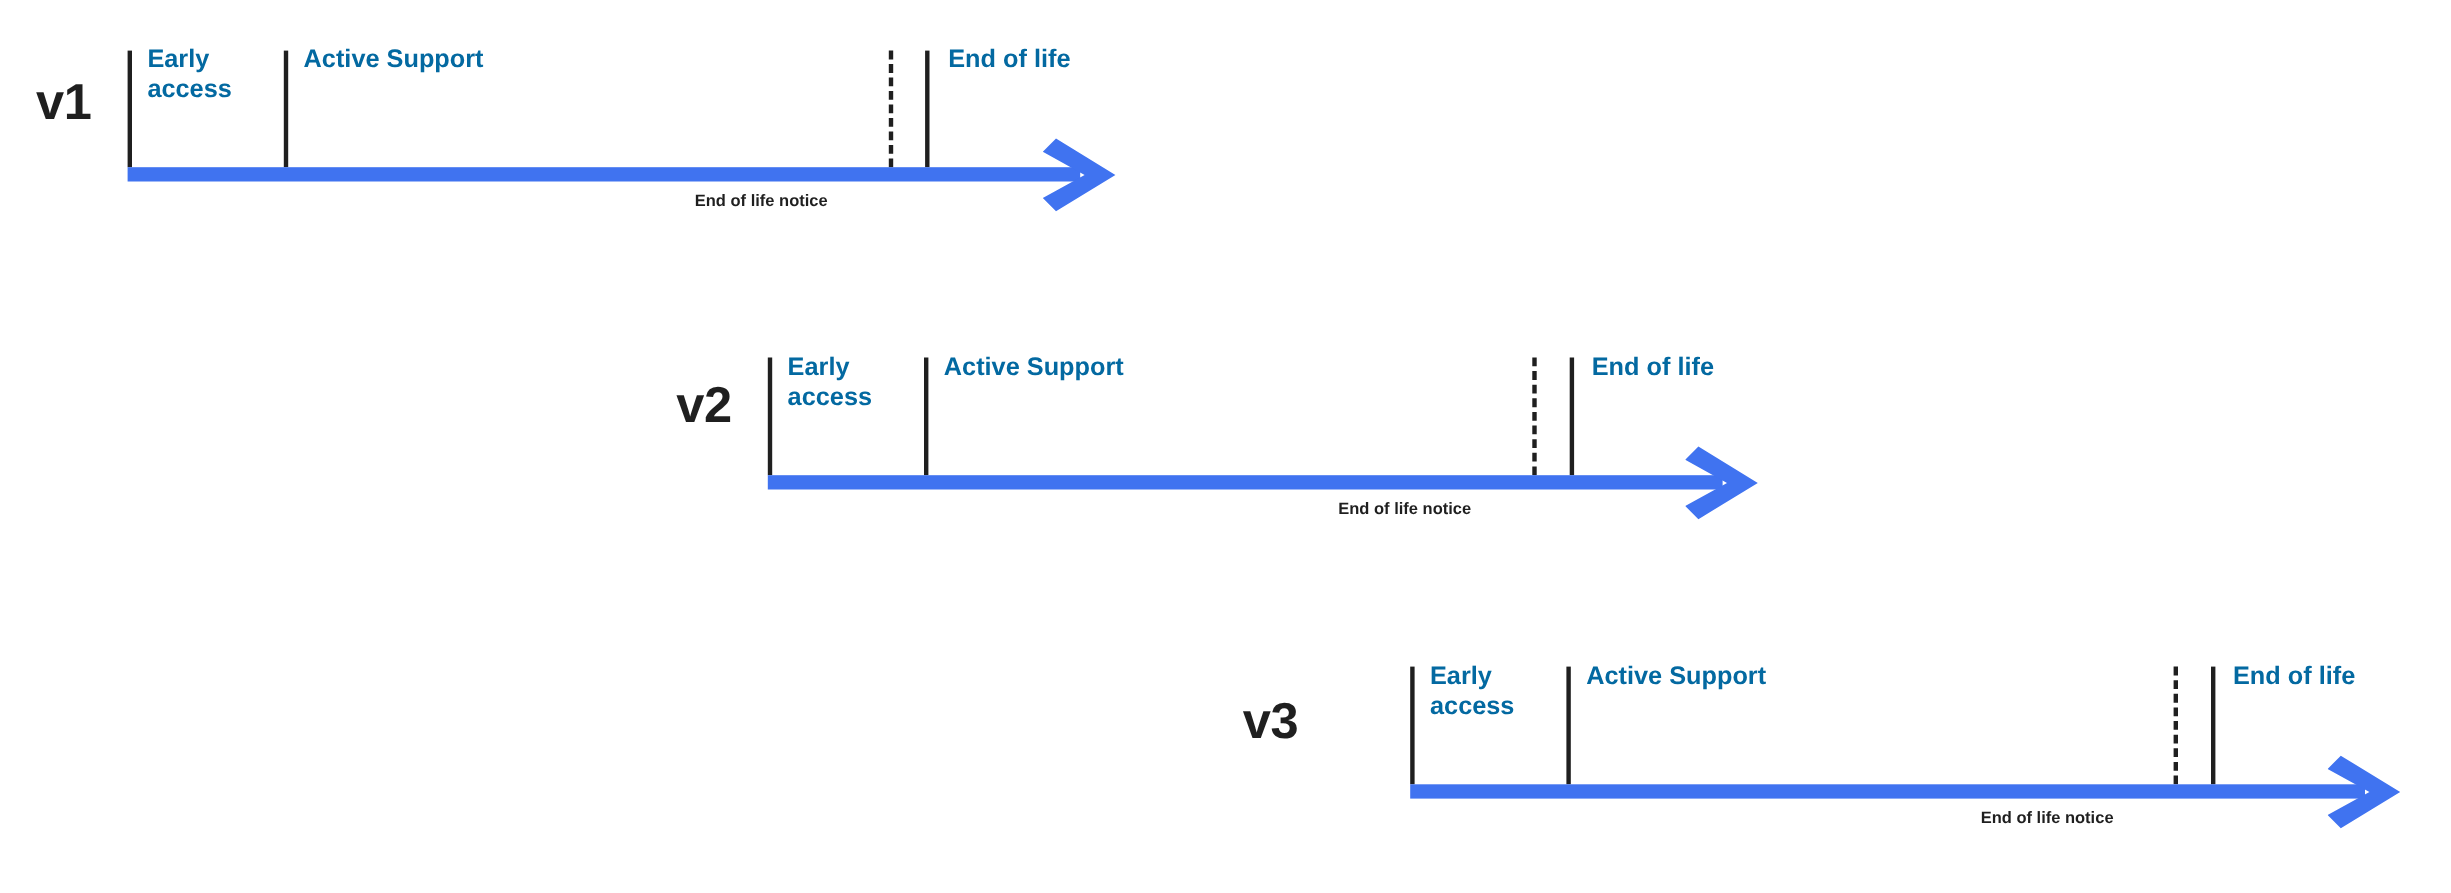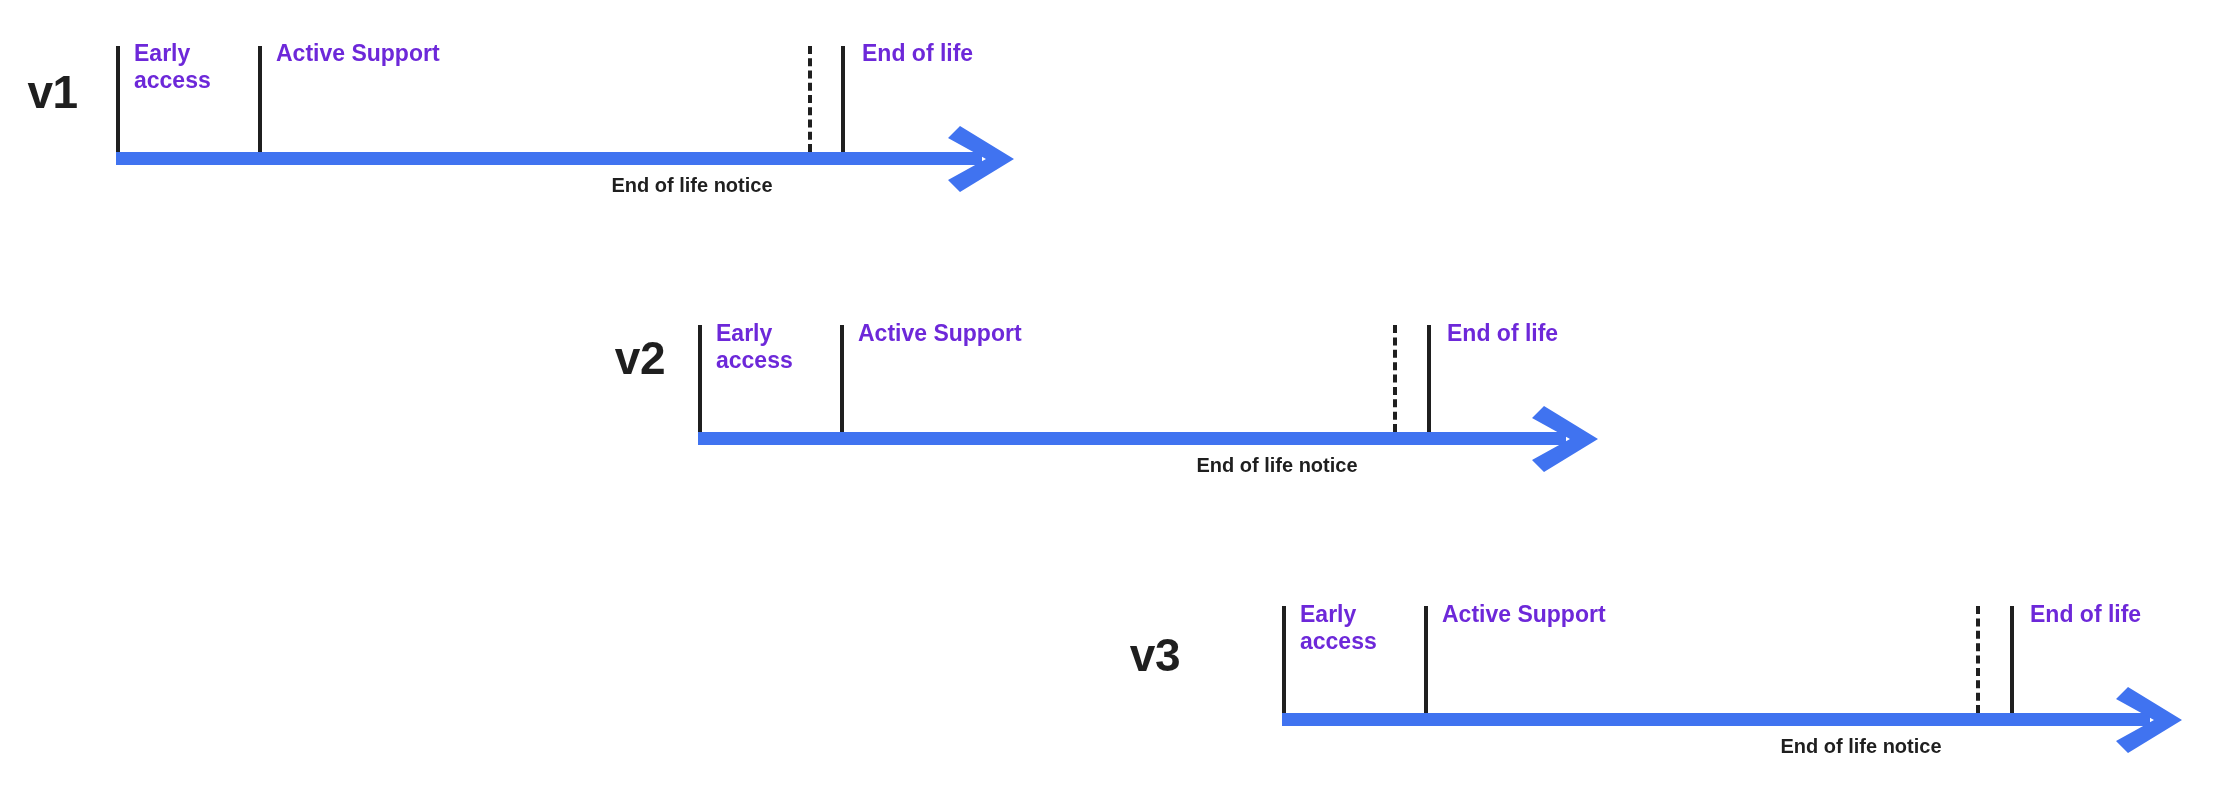--- a/index.html
+++ b/index.html
@@ -56,72 +56,72 @@
     background: none;
     border-left: 4px dashed #1f1f1f;
   }
 
   
   .phase-label {
     position: absolute;
     font-family: "Liberation Sans", sans-serif;
     font-size: 23px;
     font-weight: 700;
-    color: #6d28d9;
+    color: #0369a1;
     line-height: 1.18;
     white-space: pre-line;
   }
 
   
   .bar-shaft {
     position: absolute;
     height: 13px;
   }
   .arrow-head {
     position: absolute;
     pointer-events: none;
   }
   .arrow-head svg { display: block; }
 
   
   .bar-caption {
     position: absolute;
     font-family: "Liberation Sans", sans-serif;
-    font-size: 20px;
+    font-size: 15px;
     font-weight: 700;
     color: #1f1f1f;
     white-space: nowrap;
     text-align: center;
     transform: translateX(-50%);
   }
 </style>
 </head>
 <body>
 
 <div id="diagram-root">
     <div class="timeline-row">
-      <div class="version-label" style="left: 22px; width: 61px; top: 92px; text-align: center;">v1</div>
+      <div class="version-label" style="left: 22px; width: 61px; top: 92px;">v1</div>
       <div class="divider" style="left: 116px; top: 46px; height: 106px;"></div>
       <div class="divider" style="left: 258px; top: 46px; height: 106px;"></div>
       <div class="divider dashed" style="left: 808px; top: 46px; height: 106px;"></div>
       <div class="divider" style="left: 841px; top: 46px; height: 106px;"></div>
       <div class="phase-label" style="left: 134px; top: 40px;">Early
 access</div>
       <div class="phase-label" style="left: 276px; top: 40px;">Active Support</div>
       <div class="phase-label" style="left: 862px; top: 40px;">End of life</div>
       <div class="bar-shaft" style="left: 116px; width: 866px; top: 152px; background: rgb(64, 115, 240);"></div>
       <div class="arrow-head" style="left: 948px; top: 121.5px; width: 68px; height: 74px;">
         <svg width="68" height="74" viewBox="0 0 68 74">
           <polygon points="12,4 66,37 12,70 0,58 38,37 0,16" fill="#4073f0"></polygon>
         </svg>
       </div>
       <div class="bar-caption" style="left: 692px; top: 174px;">End of life notice</div>
     </div>
     <div class="timeline-row">
-      <div class="version-label" style="left: 604px; width: 61px; top: 358px;">v2</div>
+      <div class="version-label" style="left: 604px; width: 61px; top: 368px;">v2</div>
       <div class="divider" style="left: 698px; top: 325px; height: 107px;"></div>
       <div class="divider" style="left: 840px; top: 325px; height: 107px;"></div>
       <div class="divider dashed" style="left: 1393px; top: 325px; height: 107px;"></div>
       <div class="divider" style="left: 1427px; top: 325px; height: 107px;"></div>
       <div class="phase-label" style="left: 716px; top: 320px;">Early
 access</div>
       <div class="phase-label" style="left: 858px; top: 320px;">Active Support</div>
       <div class="phase-label" style="left: 1447px; top: 320px;">End of life</div>
       <div class="bar-shaft" style="left: 698px; width: 868px; top: 432px; background: rgb(64, 115, 240);"></div>
       <div class="arrow-head" style="left: 1532px; top: 401.5px; width: 68px; height: 74px;">

